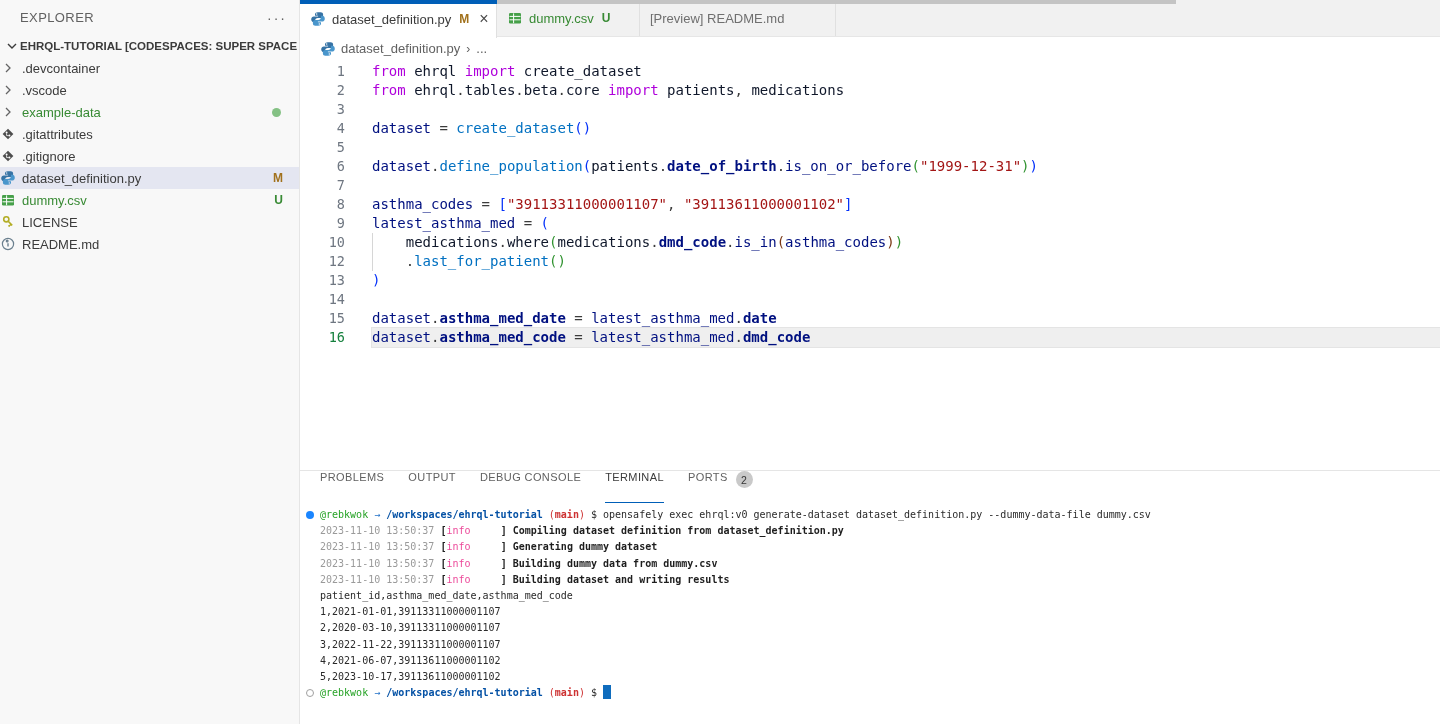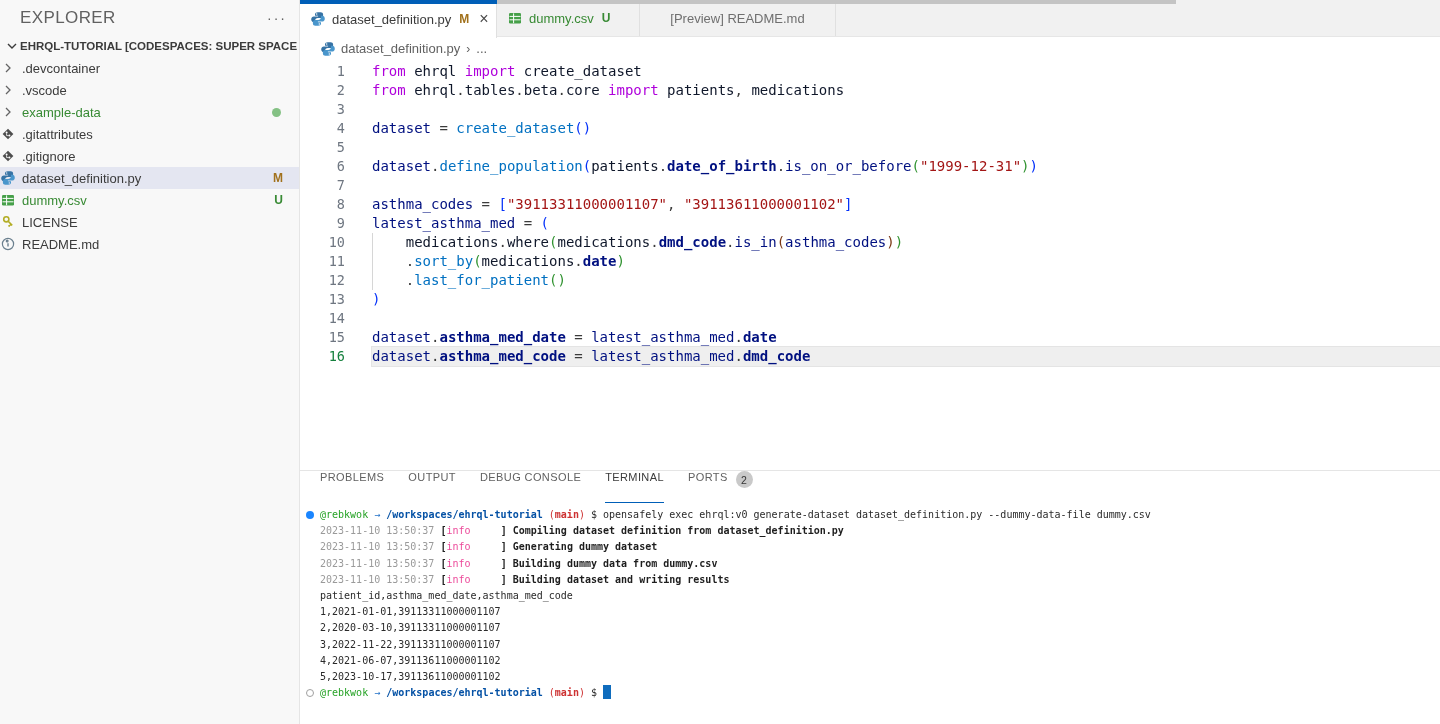--- a/index.html
+++ b/index.html
@@ -5,21 +5,21 @@
   * { margin:0; padding:0; box-sizing:border-box; }
   html,body { width:1440px; height:724px; overflow:hidden; background:#fff;
     font-family:"Liberation Sans","DejaVu Sans",sans-serif; }
   #app { position:relative; width:1440px; height:724px; }
 
   
   .sidebar { position:absolute; left:0; top:0; width:300px; height:724px;
     background:#f8f8f8; border-right:1px solid #e5e5e5; }
   .sb-header { display:flex; align-items:center; justify-content:space-between;
     height:35px; padding:0 12px 0 20px; }
-  .sb-title { font-size:17px; color:#616161; letter-spacing:.4px; }
+  .sb-title { font-size:13px; color:#616161; letter-spacing:.4px; }
   .sb-more { color:#616161; font-size:14px; letter-spacing:2px; cursor:pointer; line-height:10px; }
   .sb-root { display:flex; align-items:center; height:22px; padding-left:4px;
     font-size:11.5px; font-weight:bold; color:#3b3b3b; white-space:nowrap; overflow:hidden; }
   .tree-item { display:flex; align-items:center; height:22px; 
     font-size:13px; color:#3b3b3b; cursor:pointer; position:relative; white-space:nowrap;text-align:right; }
   .tree-item.selected { background:#e4e6f1; }
   .tree-item .twisty, .tree-item .ficon { width:16px; height:16px; flex:none;
     display:flex; align-items:center; justify-content:center; margin-right:6px; }
   .tree-item .badge { position:absolute; right:16px; font-size:12px; font-weight:bold; }
   .tree-item .gitdot { position:absolute; right:18px; width:9px; height:9px;
@@ -29,21 +29,21 @@
   .main { position:absolute; left:300px; top:0; width:1140px; height:724px; }
   .tabbar { position:relative; height:37px; background:#f1f1f1;
     border-bottom:1px solid #e6e6e6; display:flex; }
   .strip { position:absolute; top:0; height:3.5px; z-index:3; }
   .strip.active-ind { left:0; width:197px; background:#005fb8; }
   .strip.scroll-thumb { left:197px; width:679px; background:#c4c4c4; }
   .tab { display:flex; align-items:center; padding:0 10px; font-size:13px;
     color:#3b3b3b; border-right:1px solid #e0e0e0; cursor:pointer; position:relative; }
   .tab:nth-child(3) { width:197px; }
   .tab:nth-child(4) { width:143px; }
-  .tab:nth-child(5) { width:196px; justify-content:center; }
+  .tab:nth-child(5) { width:196px; }
   .tab.active { background:#fff; height:38px; z-index:2; }
   .tab .ticon { width:16px; height:16px; margin-right:6px; display:flex; align-items:center; }
   .tab .tbadge { margin-left:8px; font-size:12px; font-weight:bold; }
   .tab .tclose { margin-left:10px; color:#4c4c4c; font-size:16px; line-height:14px; }
 
   
   .breadcrumb { height:23px; display:flex; align-items:center; padding-left:20px;
     font-size:13px; color:#616161; background:#fff; }
   .breadcrumb .bicon { width:16px; height:16px; margin-right:5px; display:flex; align-items:center; }
   .breadcrumb .bsep { margin:0 6px; color:#616161; font-size:12px; }
@@ -240,21 +240,20 @@
         <div class="line"><span class="num">1</span><span class="content"><span class="tok-kw">from </span><span class="tok-mod">ehrql </span><span class="tok-kw">import </span><span class="tok-mod">create_dataset</span></span></div>
         <div class="line"><span class="num">2</span><span class="content"><span class="tok-kw">from </span><span class="tok-mod">ehrql</span><span class="tok-pun">.</span><span class="tok-mod">tables</span><span class="tok-pun">.</span><span class="tok-mod">beta</span><span class="tok-pun">.</span><span class="tok-mod">core</span><span class="tok-kw"> import </span><span class="tok-mod">patients</span><span class="tok-pun">, </span><span class="tok-mod">medications</span></span></div>
         <div class="line"><span class="num">3</span><span class="content"></span></div>
         <div class="line"><span class="num">4</span><span class="content"><span class="tok-var">dataset</span><span class="tok-pun"> = </span><span class="tok-fn">create_dataset</span><span class="tok-b1">()</span></span></div>
         <div class="line"><span class="num">5</span><span class="content"></span></div>
         <div class="line"><span class="num">6</span><span class="content"><span class="tok-var">dataset</span><span class="tok-pun">.</span><span class="tok-fn">define_population</span><span class="tok-b1">(</span><span class="tok-mod">patients</span><span class="tok-pun">.</span><span class="tok-prop">date_of_birth</span><span class="tok-pun">.</span><span class="tok-var">is_on_or_before</span><span class="tok-b2">(</span><span class="tok-str">"1999-12-31"</span><span class="tok-b2">)</span><span class="tok-b1">)</span></span></div>
         <div class="line"><span class="num">7</span><span class="content"></span></div>
         <div class="line"><span class="num">8</span><span class="content"><span class="tok-var">asthma_codes</span><span class="tok-pun"> = </span><span class="tok-b1">[</span><span class="tok-str">"39113311000001107"</span><span class="tok-pun">, </span><span class="tok-str">"39113611000001102"</span><span class="tok-b1">]</span></span></div>
         <div class="line"><span class="num">9</span><span class="content"><span class="tok-var">latest_asthma_med</span><span class="tok-pun"> = </span><span class="tok-b1">(</span></span></div>
         <div class="line guide"><span class="num">10</span><span class="content"><span class="tok-pun">    </span><span class="tok-mod">medications</span><span class="tok-pun">.</span><span class="tok-mod">where</span><span class="tok-b2">(</span><span class="tok-mod">medications</span><span class="tok-pun">.</span><span class="tok-prop">dmd_code</span><span class="tok-pun">.</span><span class="tok-var">is_in</span><span class="tok-b3">(</span><span class="tok-var">asthma_codes</span><span class="tok-b3">)</span><span class="tok-b2">)</span></span></div>
-        <div class="line guide"><span class="num">11</span><span class="content"><span class="tok-pun">    .</span><span class="tok-fn">sort_by</span><span class="tok-b2">(</span><span class="tok-mod">medications</span><span class="tok-pun">.</span><span class="tok-prop">date</span><span class="tok-b2">)</span></span></div>
         <div class="line guide"><span class="num">12</span><span class="content"><span class="tok-pun">    .</span><span class="tok-fn">last_for_patient</span><span class="tok-b2">()</span></span></div>
         <div class="line"><span class="num">13</span><span class="content"><span class="tok-b1">)</span></span></div>
         <div class="line"><span class="num">14</span><span class="content"></span></div>
         <div class="line"><span class="num">15</span><span class="content"><span class="tok-var">dataset</span><span class="tok-pun">.</span><span class="tok-prop">asthma_med_date</span><span class="tok-pun"> = </span><span class="tok-var">latest_asthma_med</span><span class="tok-pun">.</span><span class="tok-prop">date</span></span></div>
         <div class="line current"><span class="num">16</span><span class="content"><span class="tok-var">dataset</span><span class="tok-pun">.</span><span class="tok-prop">asthma_med_code</span><span class="tok-pun"> = </span><span class="tok-var">latest_asthma_med</span><span class="tok-pun">.</span><span class="tok-prop">dmd_code</span></span></div>
       </div>
 
     <div class="panel">
       <div class="panel-tabs" id="paneltabs">
           <div class="ptab">

